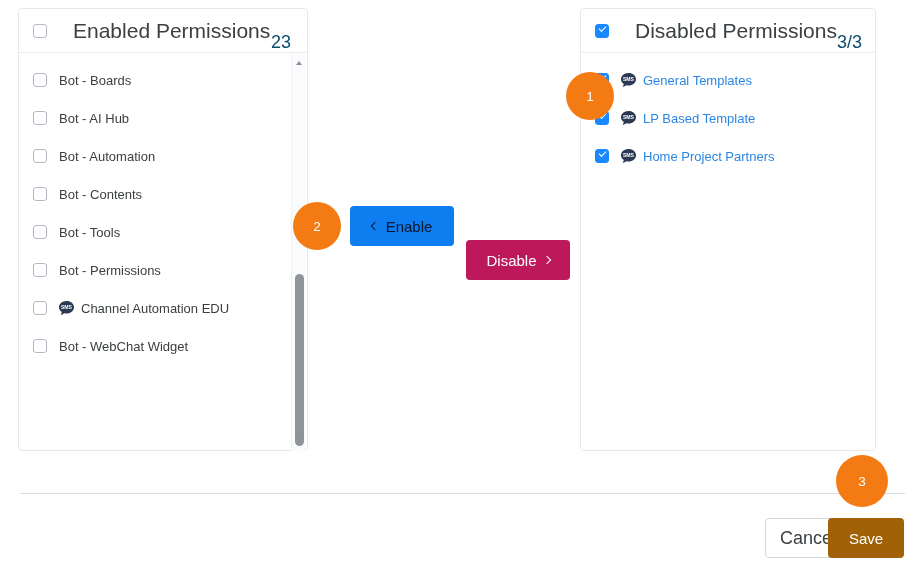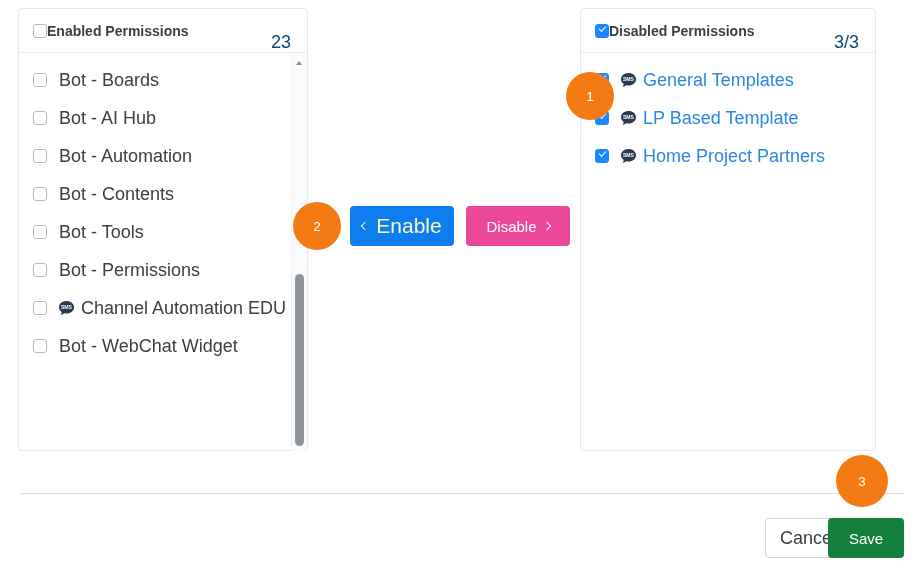--- a/index.html
+++ b/index.html
@@ -24,25 +24,24 @@
 
   .panel-header {
     position: relative;
     height: 44px;
     border-bottom: 1px solid #e9ebee;
     display: flex;
     align-items: center;
     padding: 0 16px 0 14px;
   }
   .panel-title {
-    font-size: 14px;
+    font-size: 21px;
     color: #3c4043;
-    margin-left: 0;
+    margin-left: 26px;
     white-space: nowrap;
-    font-weight: bold;
   }
   .panel-count {
     margin-left: auto;
     font-size: 18px;
     color: #0c4a6e;
     margin-top: 24px;
   }
 
   
   .cb {
@@ -76,21 +75,21 @@
     padding-top: 8px;
   }
   .list-item {
     display: flex;
     align-items: center;
     height: 38px;
     padding-left: 14px;
     cursor: pointer;
   }
   .list-label {
-    font-size: 18px;
+    font-size: 13px;
     color: #3c4043;
     margin-left: 12px;
     white-space: nowrap;
   }
   .list-label.link { color: #2b87e3; text-align: right; }
   .with-icon .list-label { margin-left: 6px; }
 
   
   .ic {
     width: 17px; height: 17px;
@@ -142,22 +141,22 @@
     cursor: pointer;
     display: flex;
     align-items: center;
     justify-content: center;
   }
   #btn-enable {
     position: absolute;
     left: 350px; top: 206px;
     width: 104px; height: 40px;
     background: #0d7df0;
-    color: #fef9c3;
-    font-size: 21px;
+    color: #0f172a;
+    font-size: 15px;
   }
   #btn-disable {
     position: absolute;
     left: 466px; top: 206px;
     width: 104px; height: 40px;
     background: #82c0f7;
     color: #ffffff;
     font-size: 15px;
     cursor: default;
   }
@@ -185,21 +184,21 @@
     border: 1px solid #d2d6dc;
     border-radius: 4px;
     color: #3c4043;
     font-size: 18px;
     margin-left: 36px;
   }
   #btn-save {
     position: absolute;
     left: 828px; top: 518px;
     width: 76px; height: 40px;
-    background: #15803d;
+    background: #a16207;
     color: #fff;
     font-size: 15px;
   }
 
   
   .badge {
     position: absolute;
     border-radius: 50%;
     background: #f47b14;
     color: #ffffff;
@@ -307,21 +306,21 @@
           </span>
           <span class="list-label link">Home Project Partners</span>
         </div>
       </div>
   </div>
 
   <button class="btn" id="btn-enable" style="background: rgb(13, 125, 240);">
     <span class="chev left"></span>
     <span>Enable</span>
   </button>
-  <button class="btn" id="btn-disable" style="background: #ec4899;">
+  <button class="btn" id="btn-disable" style="background: #be185d; margin-top: 34px;">
     <span>Disable</span>
     <span class="chev right"></span>
   </button>
 
   <div id="divider"></div>
   <button class="btn" id="btn-cancel">
     <span>Cancel</span>
   </button>
   <button class="btn" id="btn-save">
     <span>Save</span>

